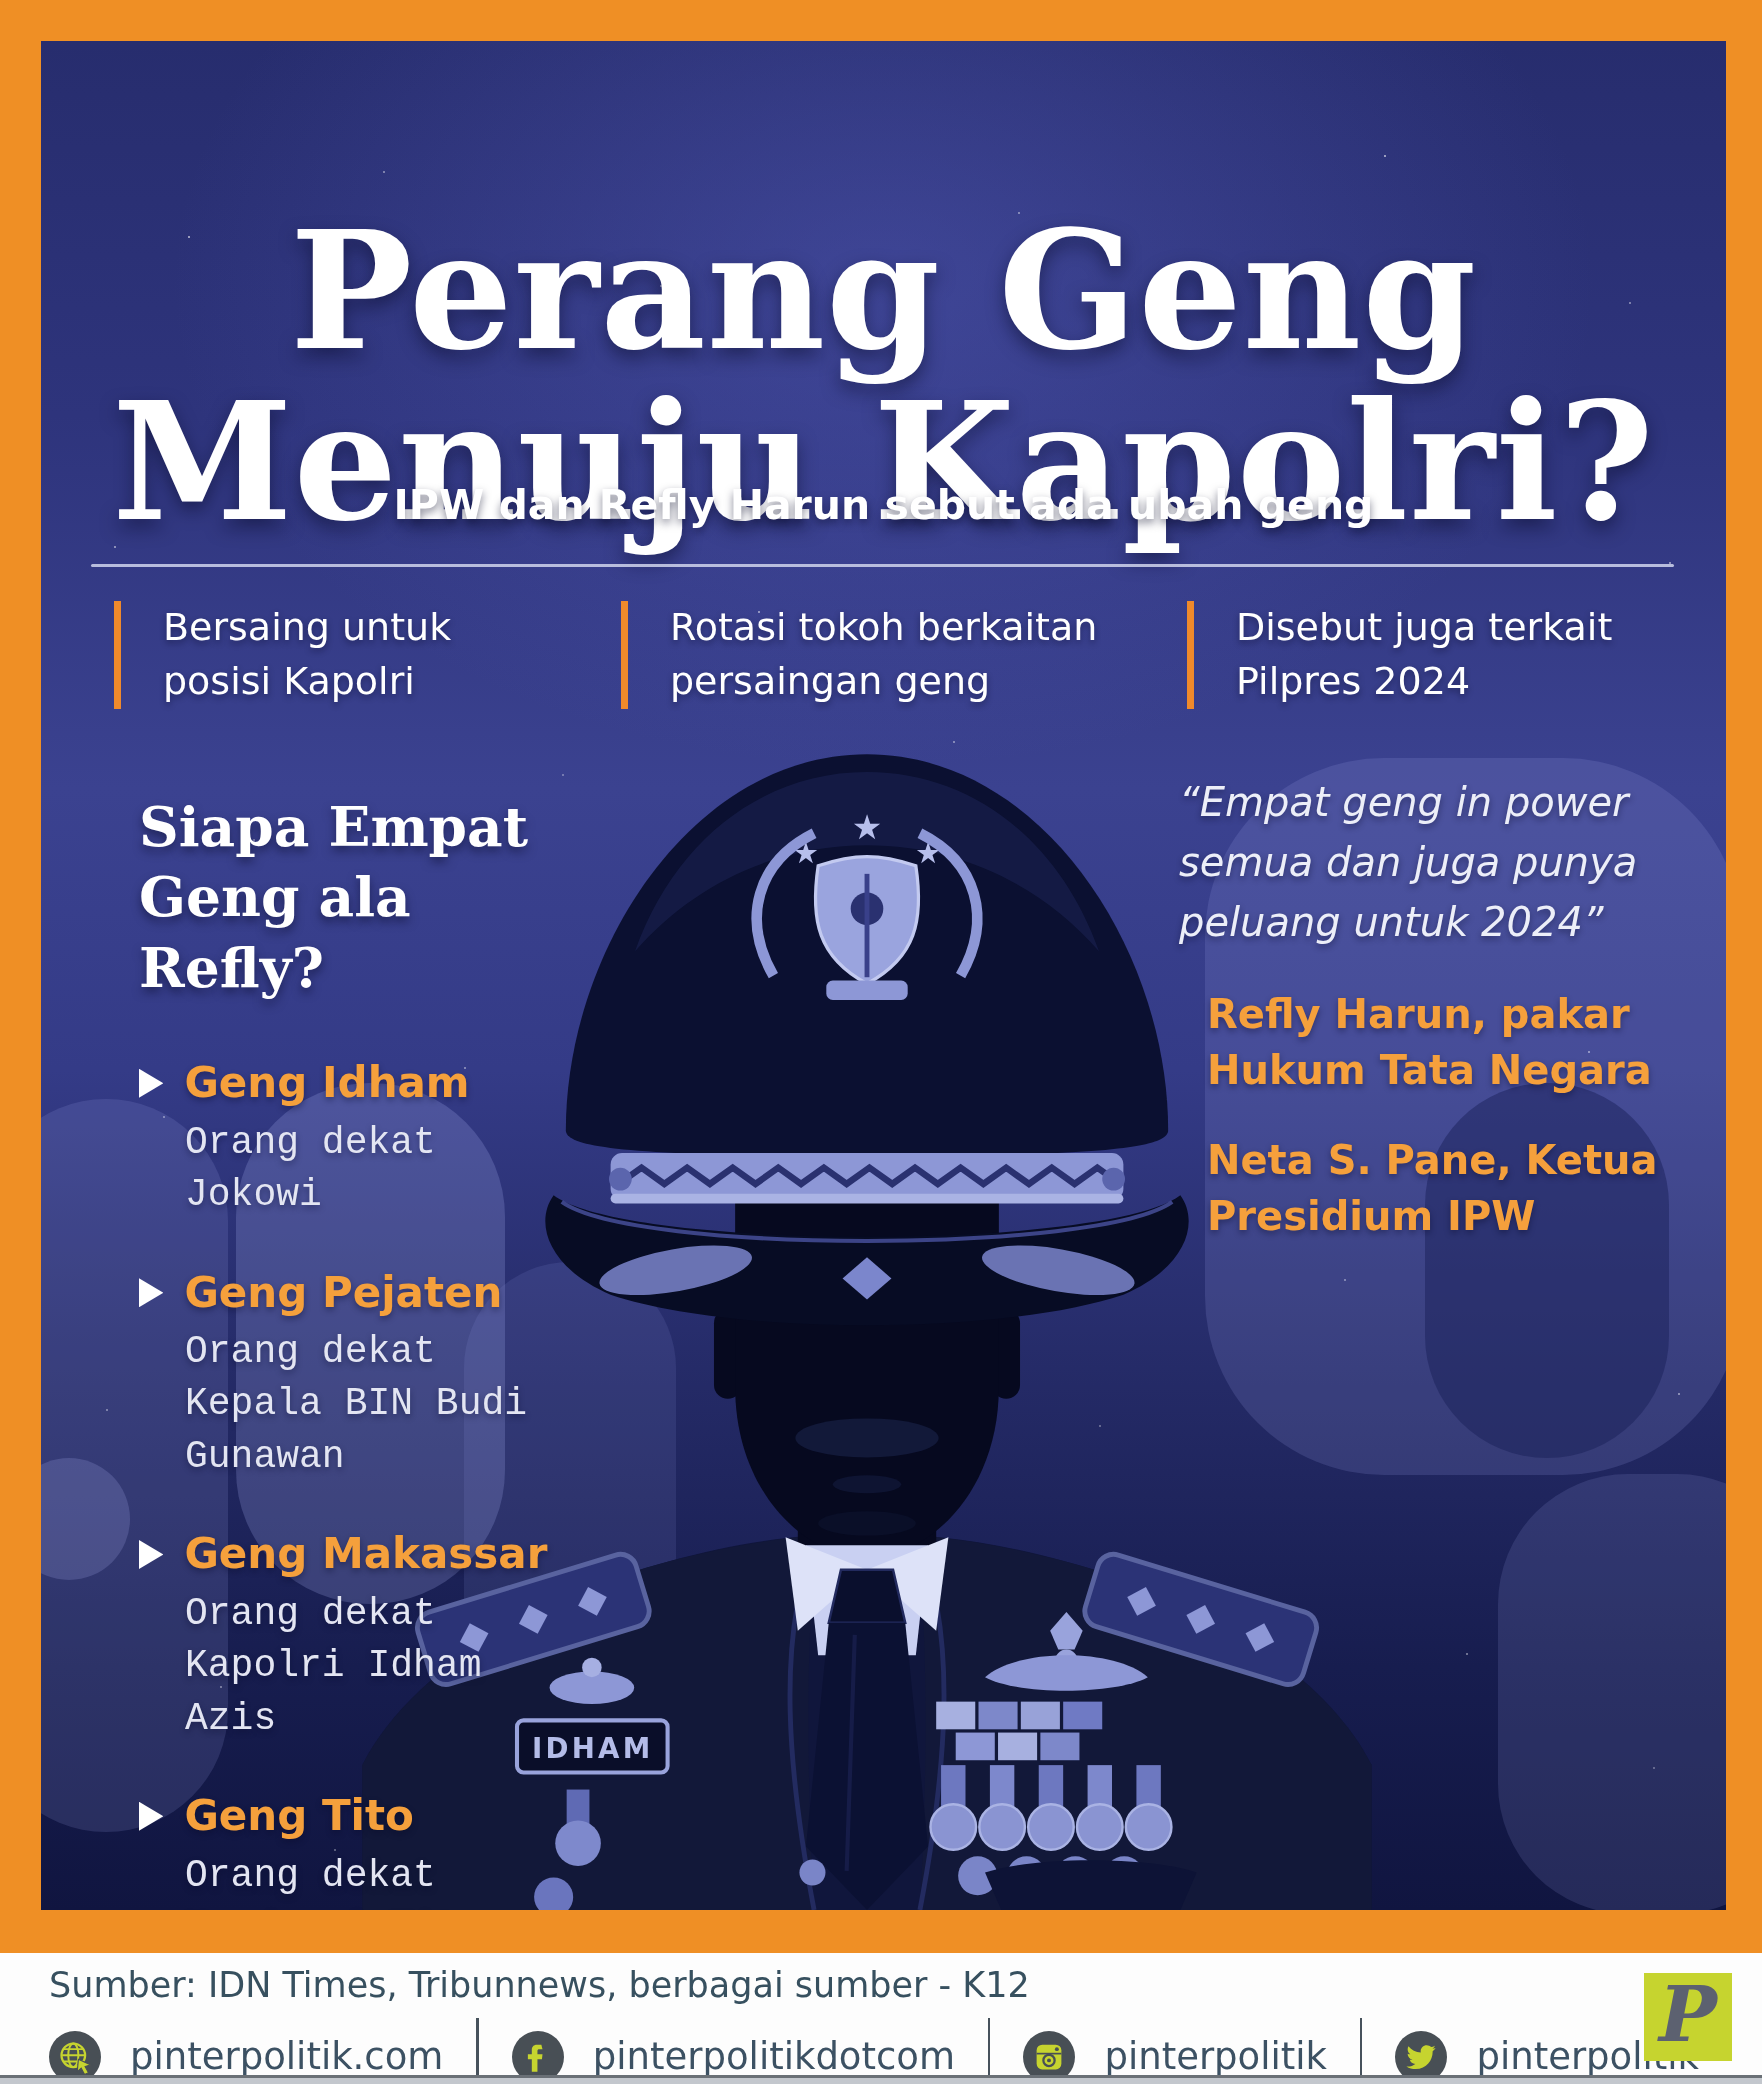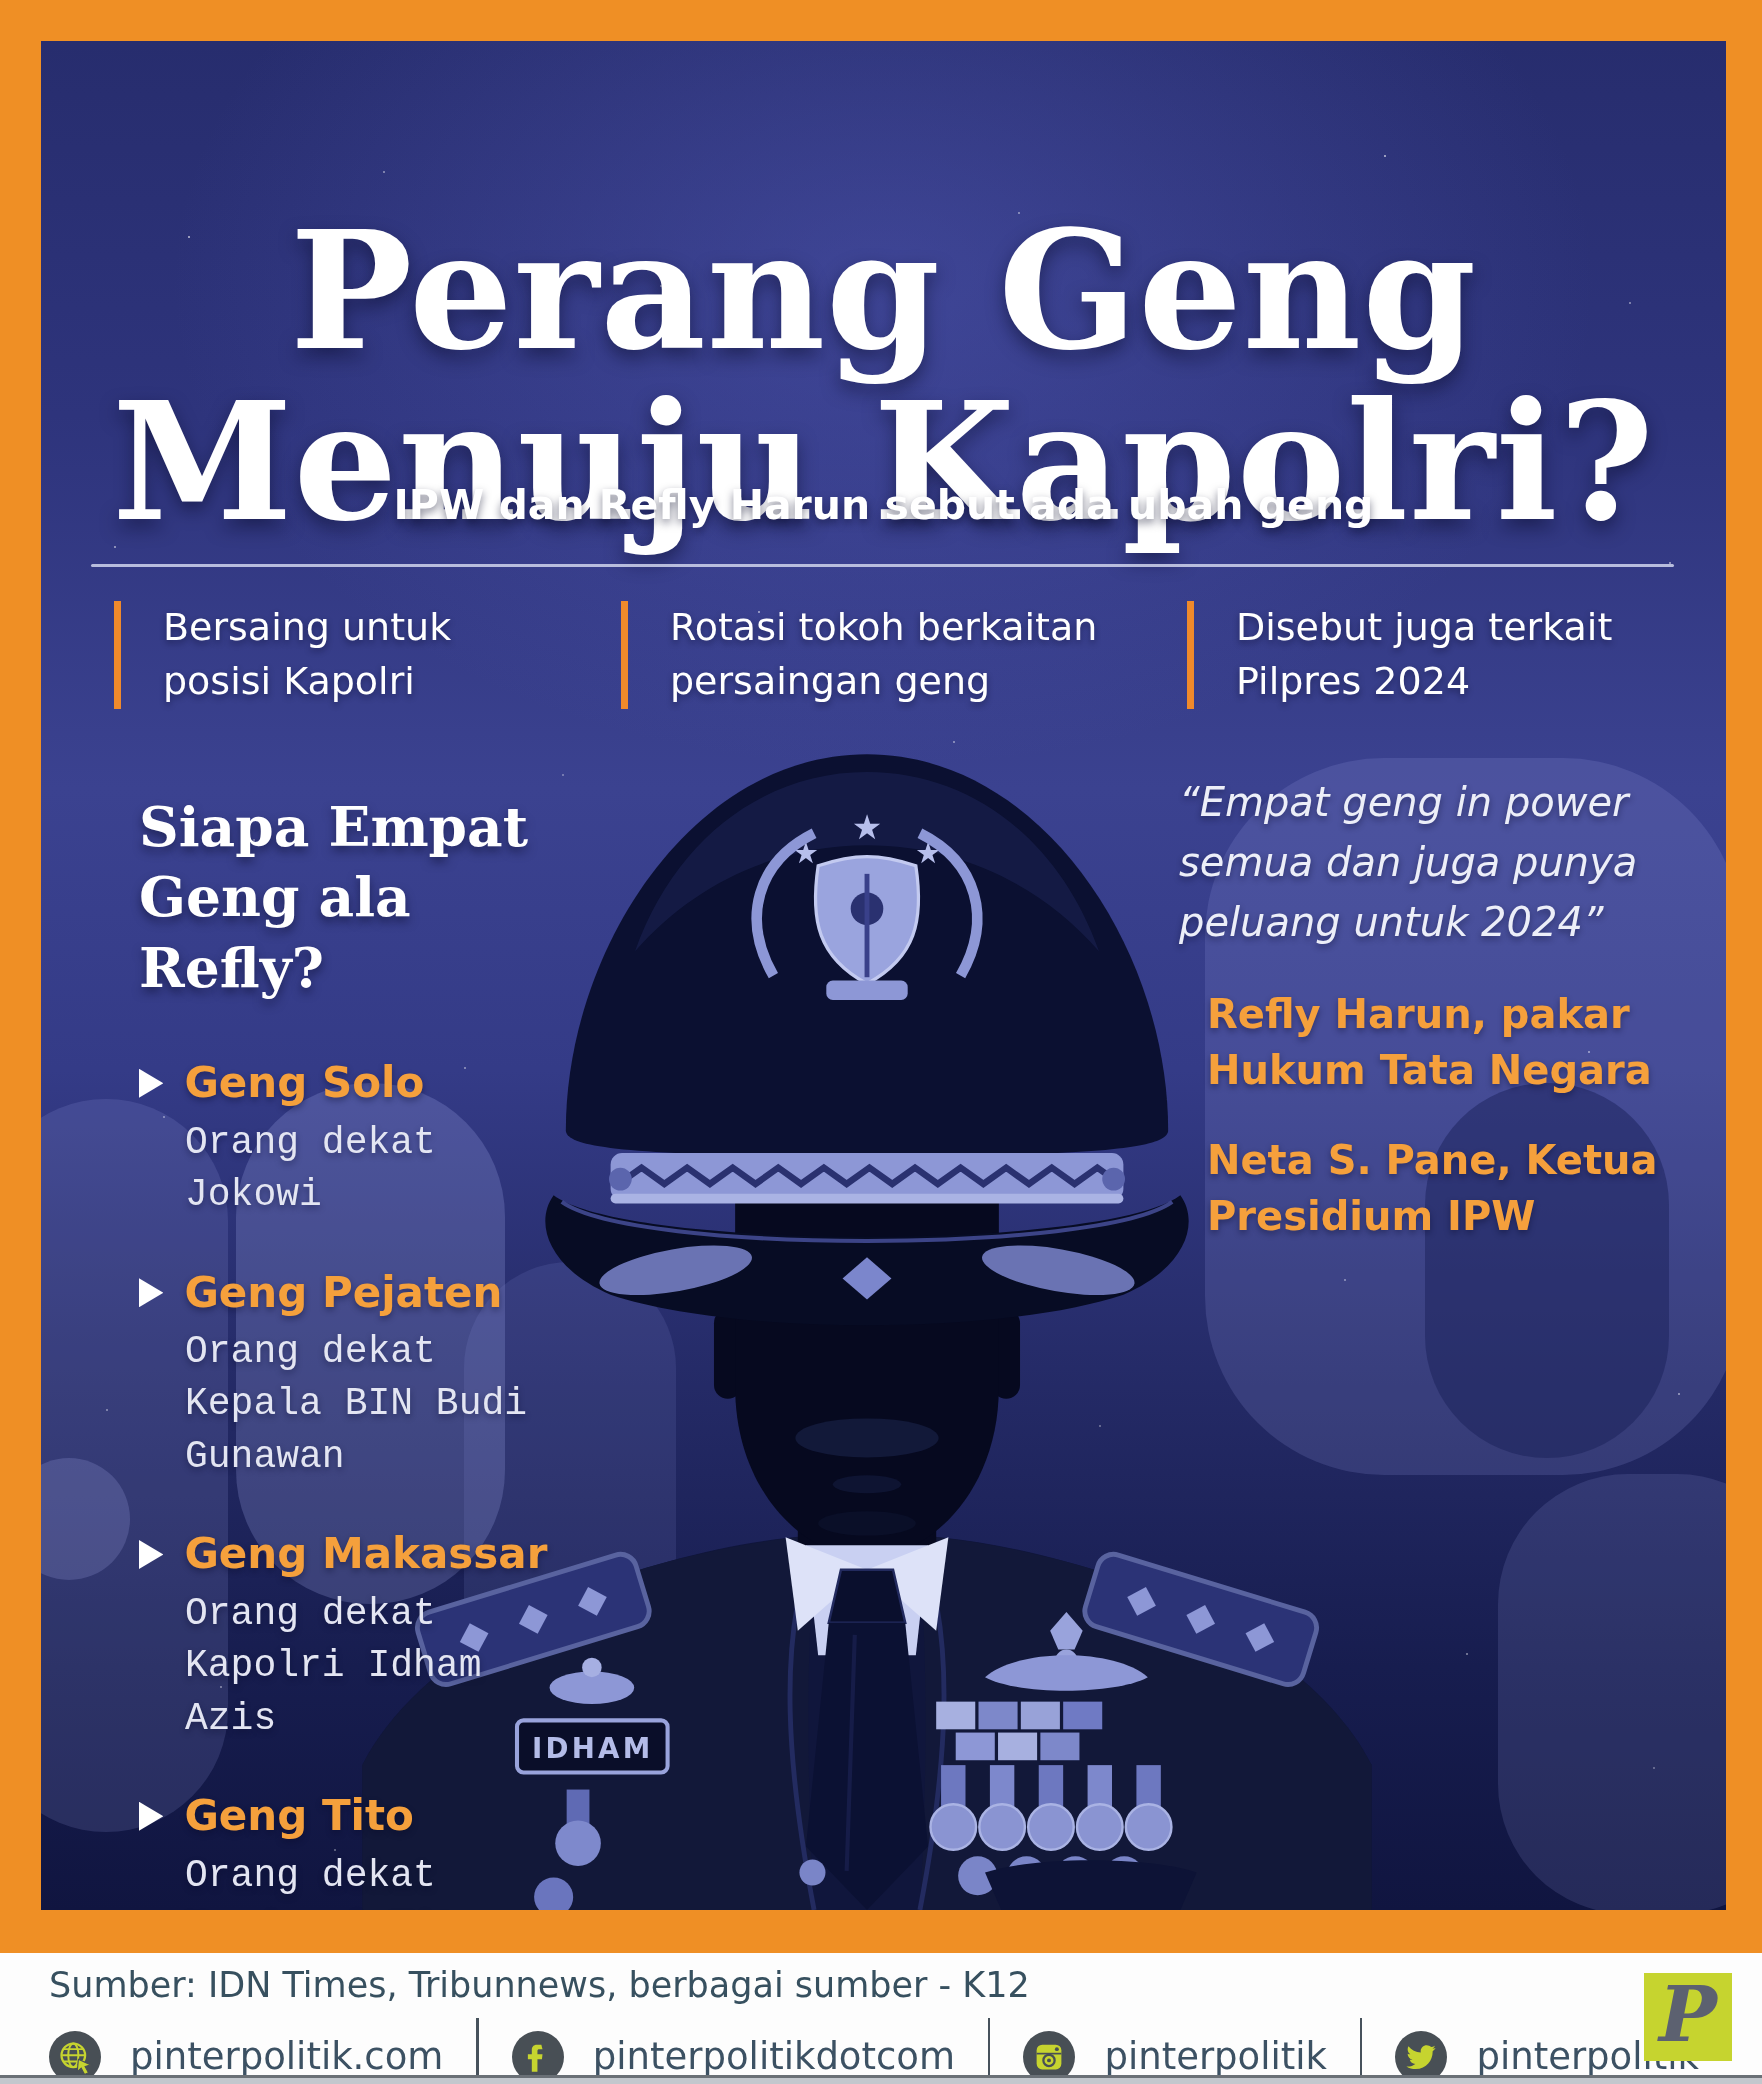--- a/index.html
+++ b/index.html
@@ -227,21 +227,21 @@
 
       <div class="layer hl hl1">Bersaing untuk posisi Kapolri</div>
       <div class="layer hl hl2">Rotasi tokoh berkaitan persaingan geng</div>
       <div class="layer hl hl3">Disebut juga terkait Pilpres 2024</div>
 
       <section class="layer gangs">
         <h2>Siapa Empat Geng ala Refly?</h2>
         <div class="gang-item">
           <div class="gang-name-row">
               <span class="tri"></span>
-            <span class="gang-name">Geng Solo</span>
+            <span class="gang-name">Geng Idham</span>
             </div>
           <div class="gang-desc">Orang dekat Jokowi</div>
         </div>
         <div class="gang-item">
           <div class="gang-name-row">
               <span class="tri"></span>
             <span class="gang-name">Geng Pejaten</span>
             </div>
           <div class="gang-desc">Orang dekat Kepala BIN Budi Gunawan</div>
         </div>

